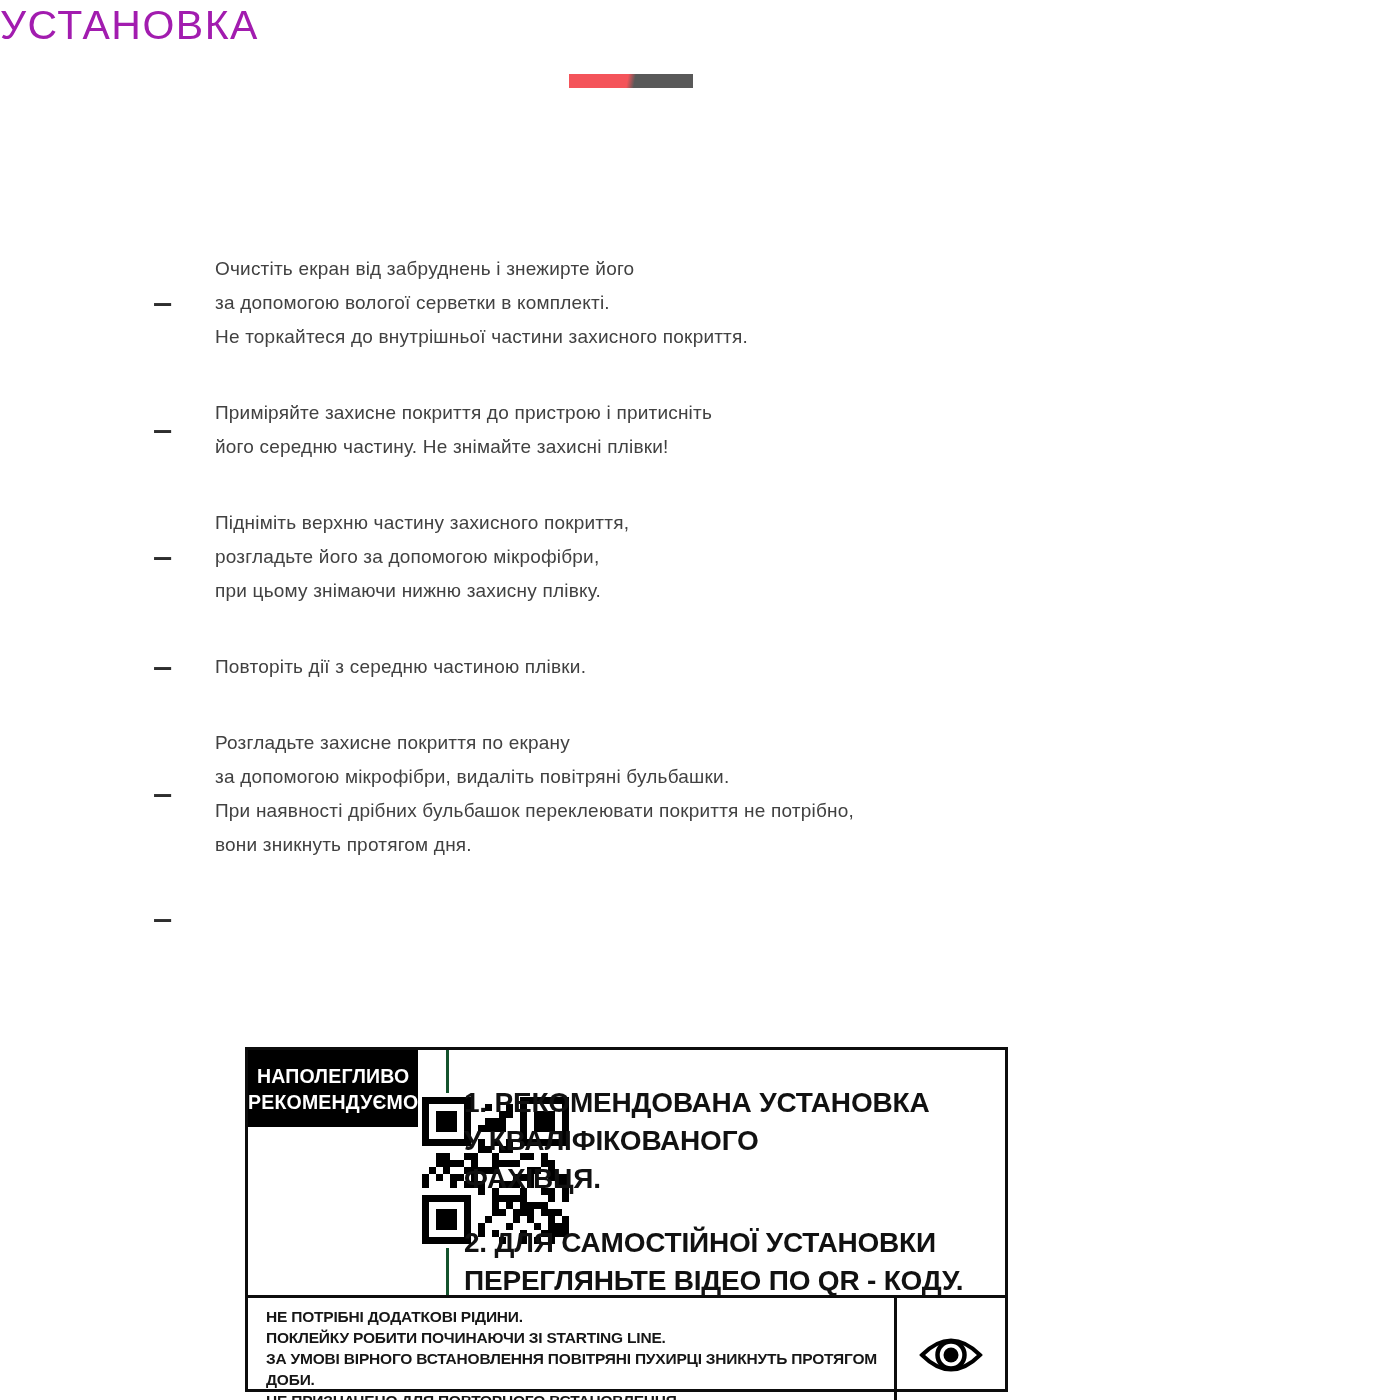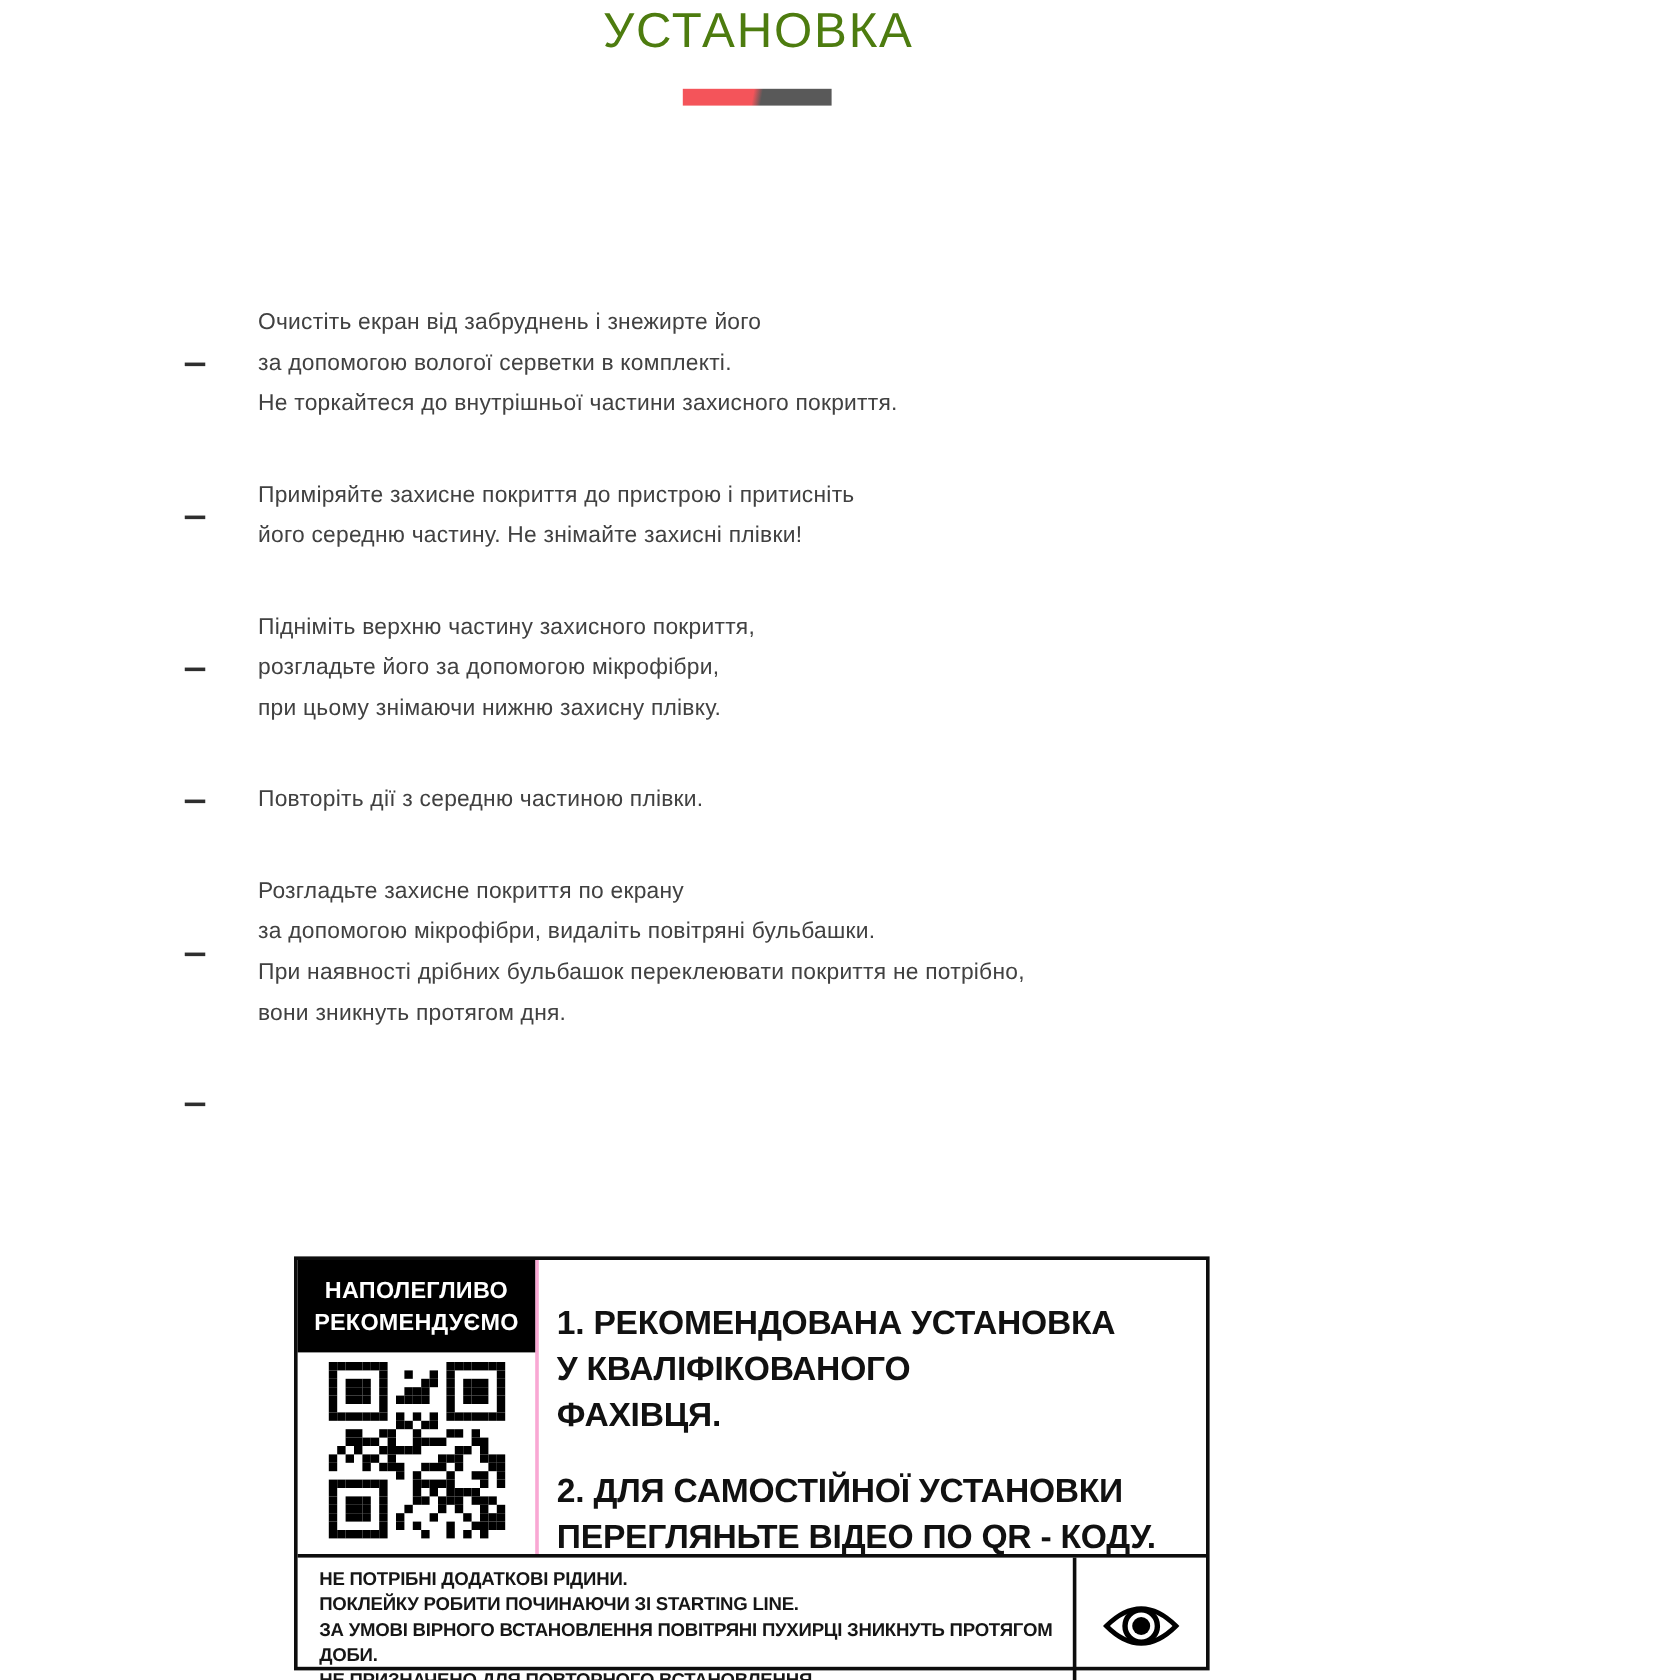--- a/index.html
+++ b/index.html
@@ -2,22 +2,22 @@
 <html><head>
 <meta charset="utf-8">
 <style>
   * { margin:0; padding:0; box-sizing:border-box; }
   html,body { width:1400px; height:1400px; background:#ffffff; font-family:"Liberation Sans", sans-serif; }
   #page { position:relative; width:1400px; height:1400px; background:#fff; overflow:hidden; }
 
   
   .title {
     position:absolute; left:0; top:2px; width:1264px;
-    text-align:center; font-size:41px; font-weight:500;
-    letter-spacing:1.5px; color:#4d7c0f;
+    text-align:left; font-size:41px; font-weight:500;
+    letter-spacing:1.5px; color:#a21caf;
   }
   .divider {
     position:absolute; left:569px; top:74px; width:124px; height:14px;
     background:linear-gradient(100deg,#f4545a 0%,#f4545a 47%,#595959 53%,#595959 100%);
   }
 
   
   .list { position:absolute; left:153px; top:252px; width:1160px; }
   .item { display:flex; align-items:center; margin-bottom:42px; }
   .marker {
@@ -30,21 +30,21 @@
     white-space:pre-line; letter-spacing:0.2px;
   }
 
   
   .rec-box {
     position:absolute; left:245px; top:1047px; width:763px; height:345px;
     border:3px solid #0d0d0d; background:#fff;
     display:flex; flex-direction:column;
   }
   .rec-top { height:248px; flex:0 0 248px; display:flex; border-bottom:3px solid #0d0d0d; }
-  .rec-left { width:201px; flex:0 0 201px; border-right:3px solid #f9a8d4; display:flex; flex-direction:column; }
+  .rec-left { width:201px; flex:0 0 201px; border-right:3px solid #14532d; display:flex; flex-direction:row; }
   .rec-header {
     background:#000; color:#fff; height:77px; flex:0 0 77px;
     display:flex; align-items:center; justify-content:center; text-align:center;
     font-weight:700; font-size:19.5px; line-height:26px; white-space:pre-line;
     letter-spacing:0.2px;
   }
   .qr-wrap { flex:1; display:flex; align-items:center; justify-content:center; }
   .rec-right {
     flex:1; padding:34px 10px 0 15px;
     font-weight:700; font-size:28px; line-height:38px; color:#111;

